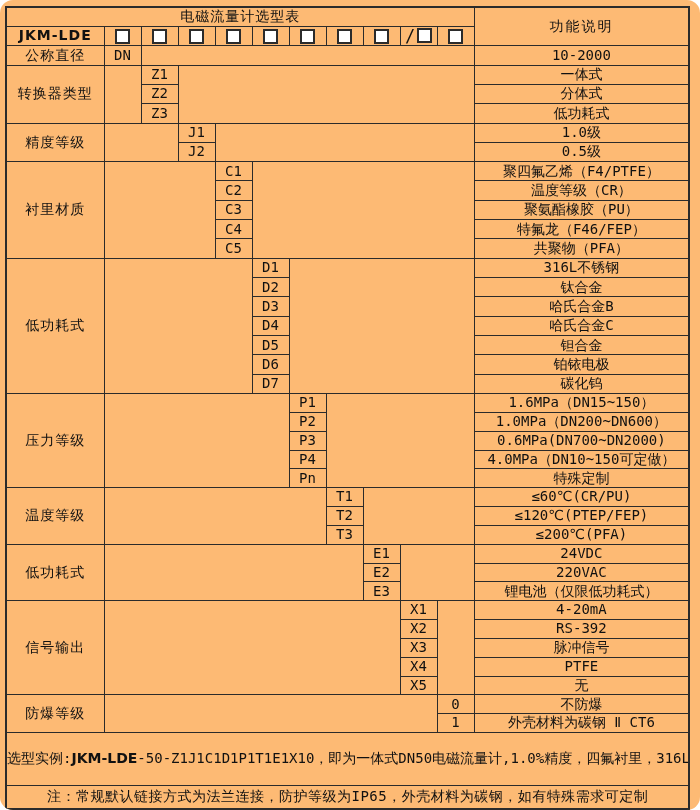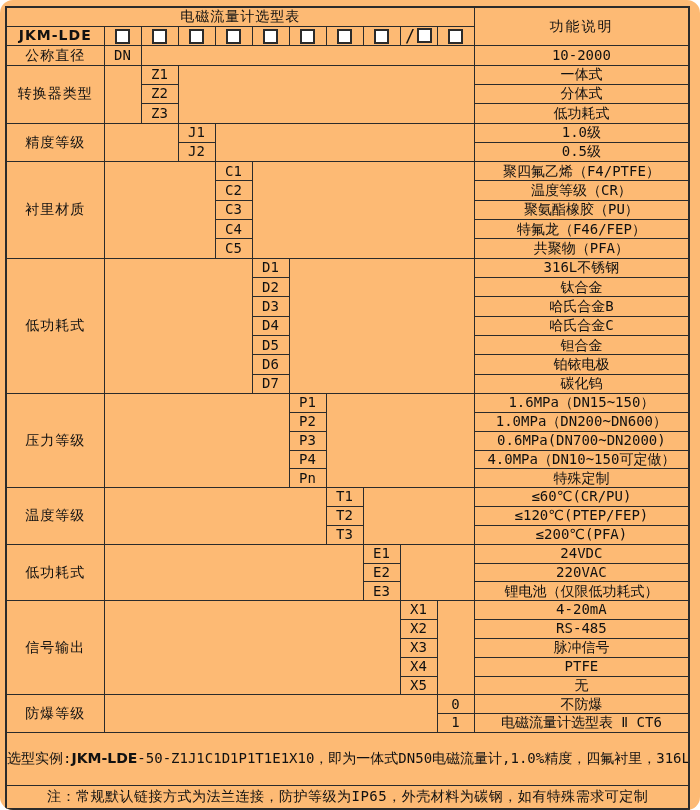--- a/index.html
+++ b/index.html
@@ -218,21 +218,21 @@
 
   <tr class="g2">
     <td class="cat" rowspan="5">信号输出</td>
     <td colspan="8" rowspan="5"></td>
     <td class="code">X1</td>
     <td rowspan="5"></td>
     <td class="desc">4-20mA</td>
   </tr>
   <tr class="g2">
     <td class="code">X2</td>
-    <td class="desc">RS-485</td>
+    <td class="desc">RS-392</td>
   </tr>
   <tr class="g2">
     <td class="code">X3</td>
     <td class="desc">脉冲信号</td>
   </tr>
   <tr class="g2">
     <td class="code">X4</td>
     <td class="desc">PTFE</td>
   </tr>
   <tr class="g2">
@@ -241,21 +241,21 @@
   </tr>
 
   <tr class="g2">
     <td class="cat" rowspan="2">防爆等级</td>
     <td colspan="9" rowspan="2"></td>
     <td class="code">0</td>
     <td class="desc">不防爆</td>
   </tr>
   <tr class="g2">
     <td class="code">1</td>
-    <td class="desc">电磁流量计选型表 Ⅱ CT6</td>
+    <td class="desc">外壳材料为碳钢 Ⅱ CT6</td>
   </tr>
 
   <tr class="rex">
     <td class="example" colspan="12"><span>选型实例:</span><b>JKM-LDE</b><span>-50-Z1J1C1D1P1T1E1X10，即为一体式DN50电磁流量计,1.0%精度，四氟衬里，316L电极，耐压1.6MPa，耐温≤60℃，24V供电，4-20mA信号输出，不带防爆功能</span></td>
   </tr>
 
   <tr class="rnote">
     <td class="note" colspan="12">注：常规默认链接方式为法兰连接，防护等级为IP65，外壳材料为碳钢，如有特殊需求可定制</td>
   </tr>
 </tbody>

